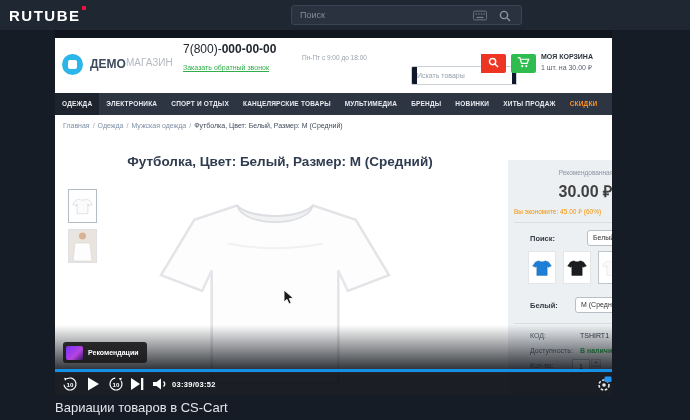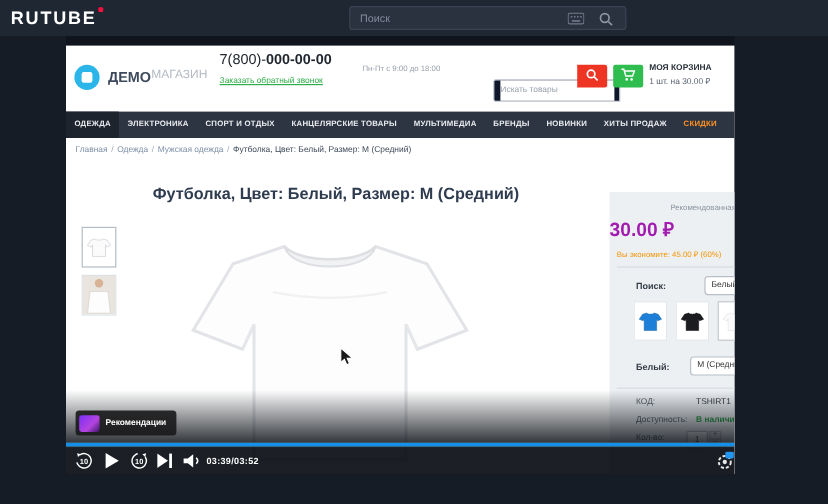--- a/index.html
+++ b/index.html
@@ -73,22 +73,22 @@
     cursor:pointer; }
   #thumb1 { top:151px; border-color:#b4bcc4; }
   #thumb2 { top:191px; }
   #mainimg { left:55px; top:158px; width:330px; height:190px; }
   #cursor { left:228px; top:252px; width:12px; height:15px; }
 
   
   #side { left:453px; top:122px; width:155px; height:235px; background:#edf0f3; }
   #rec-line { left:0; top:8px; width:147px; text-align:right; font-size:6.5px; color:#8a93a0; }
   #rec-line s { color:#8a93a0; }
-  #big-price { left:0; top:20px; width:155px; text-align:left; font-size:16px;
-    font-weight:bold; color:#a21caf; }
+  #big-price { left:0; top:20px; width:155px; text-align:center; font-size:16px;
+    font-weight:bold; color:#404040; }
   #savings { left:6px; top:47px; font-size:6.5px; color:#f29400; }
   #disc-badge { right:3px; top:44px; background:#f7a600; color:#fff; font-size:6.5px;
     font-weight:bold; padding:2px 4px; border-radius:2px; }
   .side-hr { left:6px; width:143px; height:1px; background:#d8dde2; }
   .opt-label { left:22px; font-size:7.5px; font-weight:bold; color:#333a44; }
   .sel { right:8px; width:68px; height:16px; background:#fff; border:1px solid #b9bfc6;
     border-radius:3px; font-size:7px; color:#333; line-height:14px; padding-left:5px;
     cursor:pointer; }
   .sel .arrows { position:absolute; right:3px; top:3px; }
   .sel .arrows i { display:block; width:0; height:0; border-left:3px solid transparent;
@@ -341,13 +341,14 @@
       </svg>
       <svg class="pc" style="left:586px;" viewBox="0 0 16 12">
         <rect x="0.8" y="0.8" width="14.4" height="10" rx="1.2" fill="none" stroke="#e8e8e8" stroke-width="1.5"></rect>
       </svg>
       <svg class="pc" style="left:606px;" viewBox="0 0 16 14">
         <path d="M1 4.5 V1 H5 M11 1 H15 V4.5 M15 9.5 V13 H11 M5 13 H1 V9.5" fill="none" stroke="#e8e8e8" stroke-width="1.6"></path>
       </svg>
     </div>
   </div>
 
+  <div id="vtitle" class="abs">Вариации товаров в CS-Cart</div>
 </div>
 
 </body></html>

